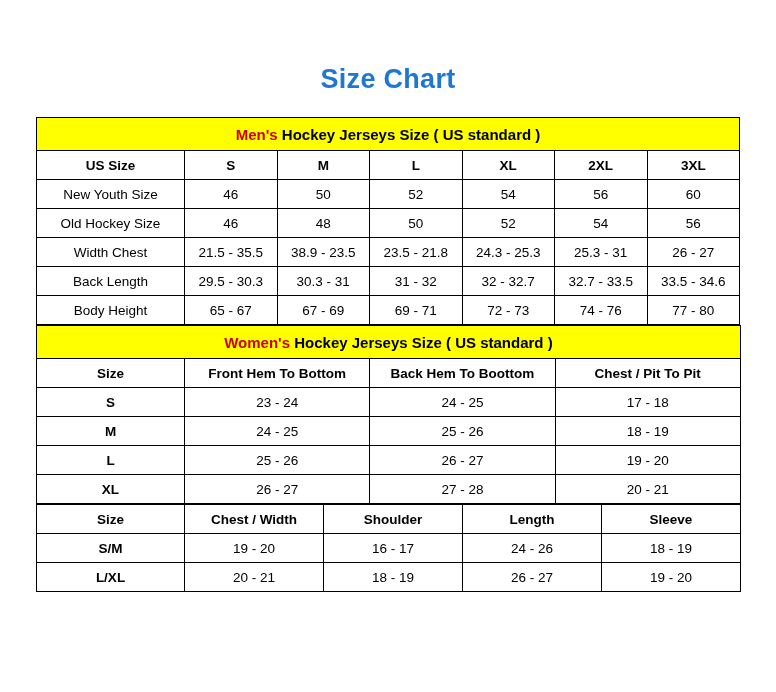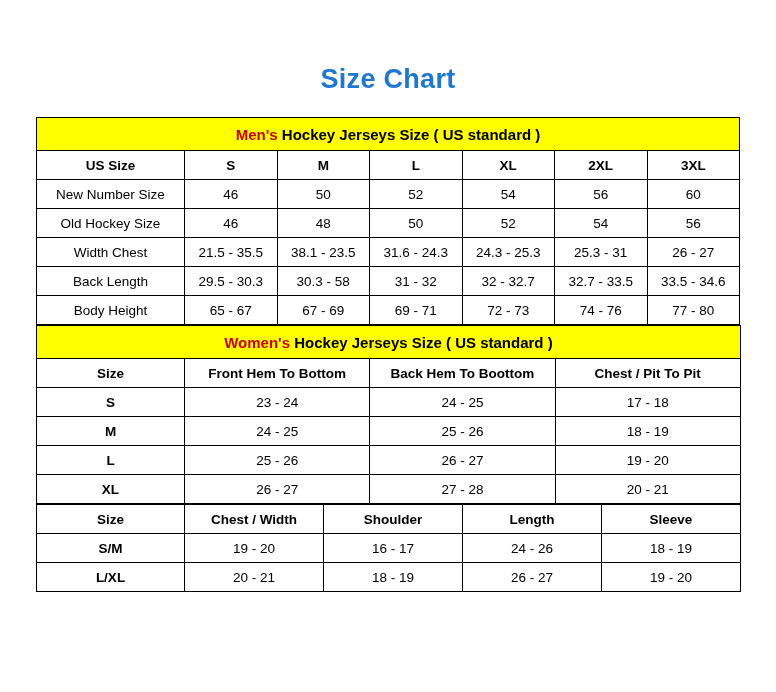--- a/index.html
+++ b/index.html
@@ -100,50 +100,50 @@
         <tr>
           <td class="colhead">US Size</td>
           <td class="colhead">S</td>
           <td class="colhead">M</td>
           <td class="colhead">L</td>
           <td class="colhead">XL</td>
           <td class="colhead">2XL</td>
           <td class="colhead">3XL</td>
         </tr>
         <tr>
-          <td class="lbl">New Number Size</td>
+          <td class="lbl">New Youth Size</td>
           <td>46</td>
           <td>50</td>
           <td>52</td>
           <td>54</td>
           <td>56</td>
           <td>60</td>
         </tr>
         <tr>
           <td class="lbl">Old Hockey Size</td>
           <td>46</td>
           <td>48</td>
           <td>50</td>
           <td>52</td>
           <td>54</td>
           <td>56</td>
         </tr>
         <tr>
           <td class="lbl">Width Chest</td>
           <td>21.5 - 35.5</td>
-          <td>38.1 - 23.5</td>
-          <td>31.6 - 24.3</td>
+          <td>38.9 - 23.5</td>
+          <td>23.5 - 21.8</td>
           <td>24.3 - 25.3</td>
           <td>25.3 - 31</td>
           <td>26 - 27</td>
         </tr>
         <tr>
           <td class="lbl">Back Length</td>
           <td>29.5 - 30.3</td>
-          <td>30.3 - 58</td>
+          <td>30.3 - 31</td>
           <td>31 - 32</td>
           <td>32 - 32.7</td>
           <td>32.7 - 33.5</td>
           <td>33.5 - 34.6</td>
         </tr>
         <tr>
           <td class="lbl">Body Height</td>
           <td>65 - 67</td>
           <td>67 - 69</td>
           <td>69 - 71</td>

